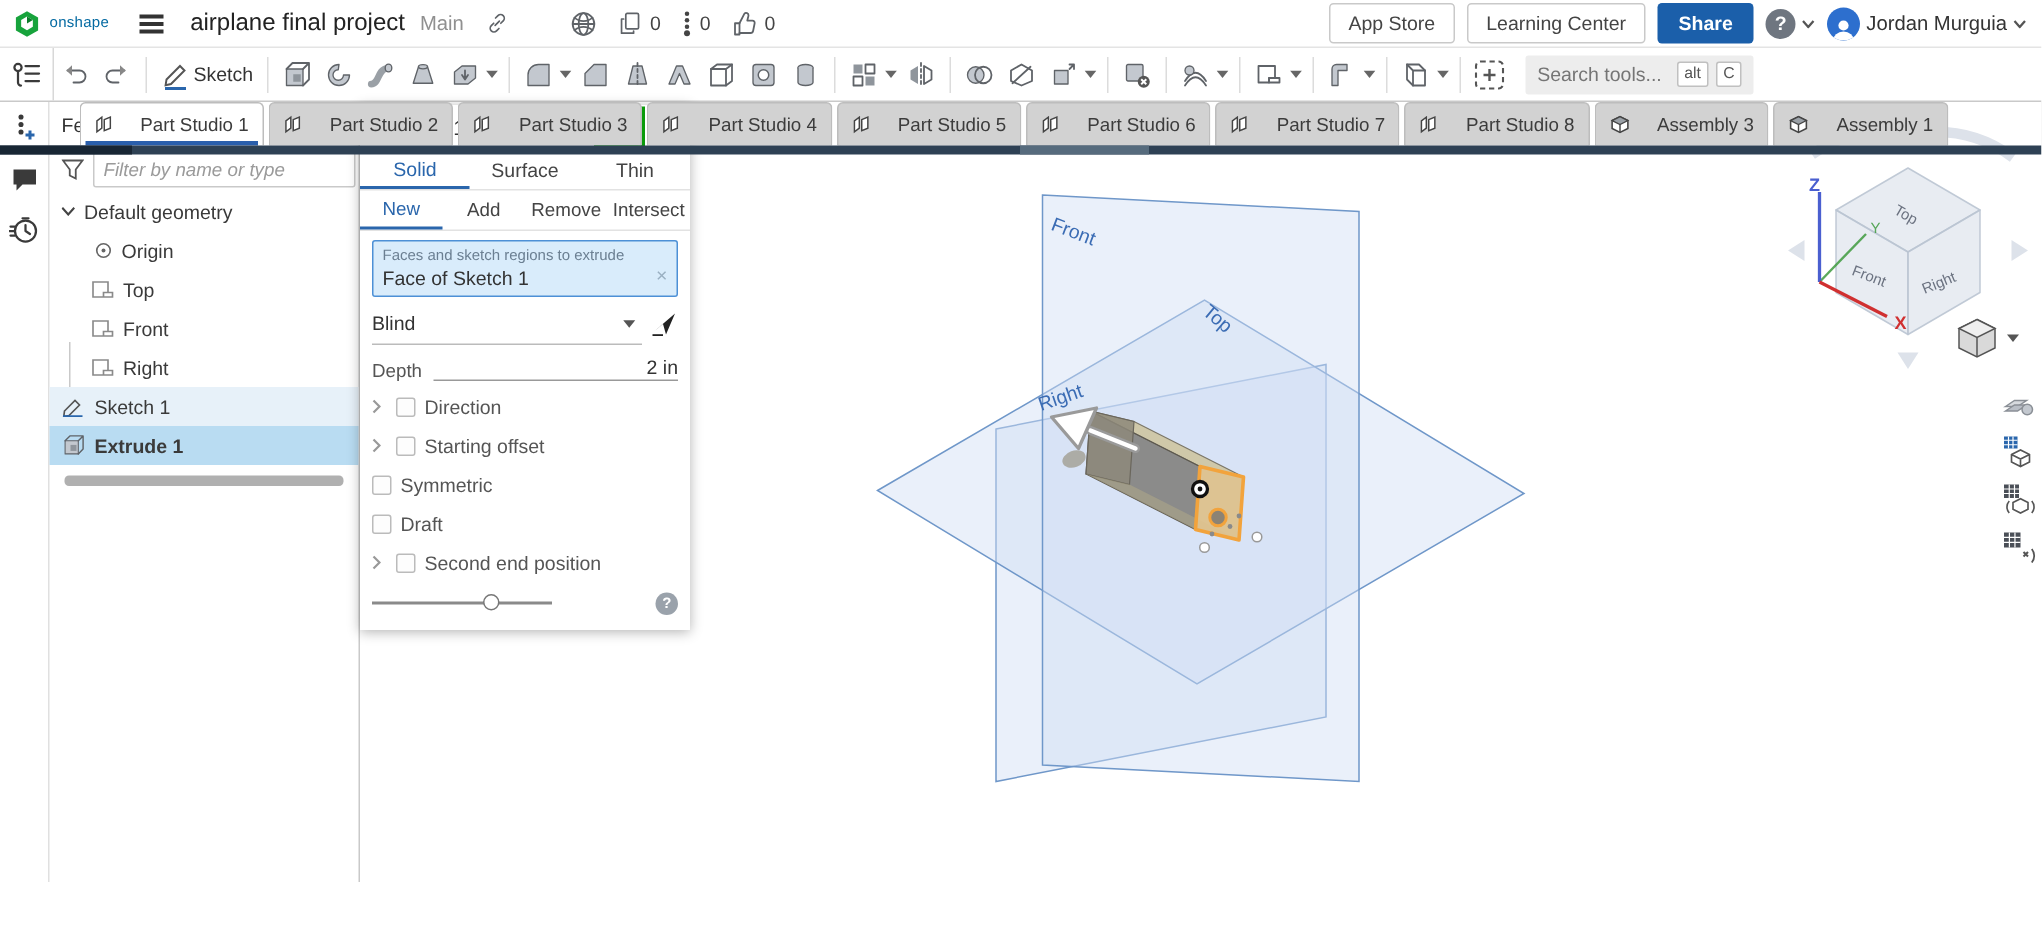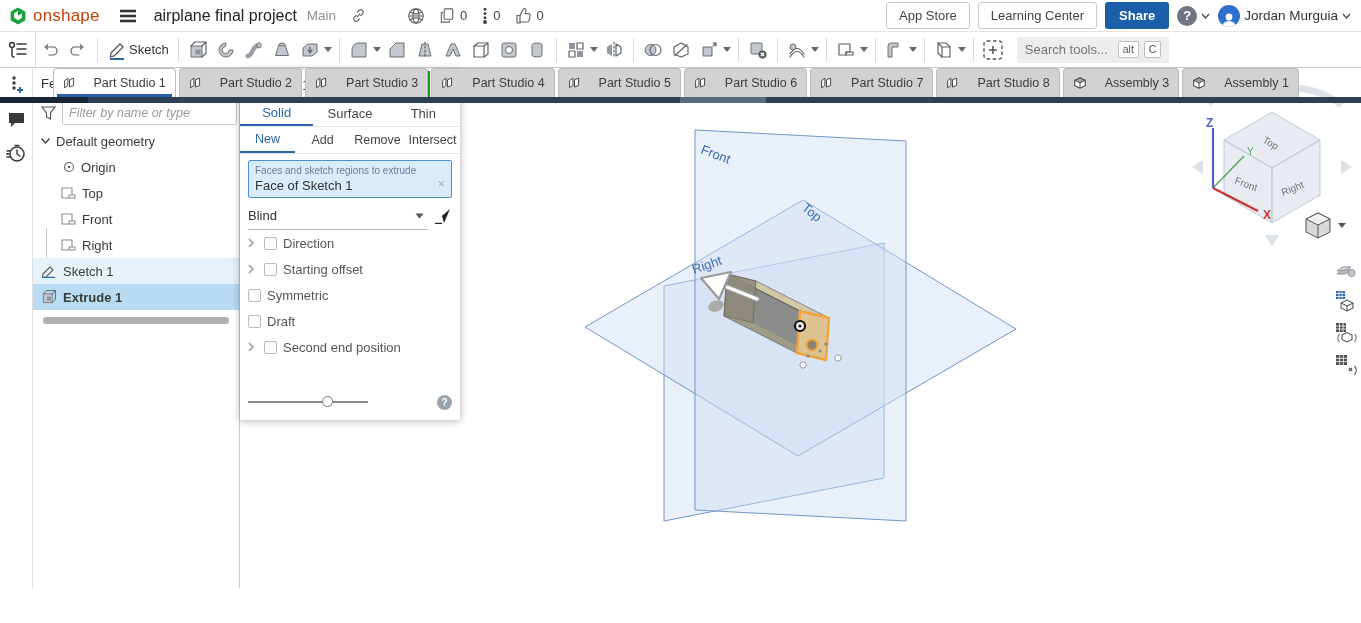--- a/index.html
+++ b/index.html
@@ -3,21 +3,21 @@
 <meta charset="utf-8">
 <style>
   * { margin:0; padding:0; box-sizing:border-box; }
   html,body { width:1361px; height:623px; overflow:hidden; background:#fff;
     font-family:"Liberation Sans", sans-serif; color:#333; }
 
   
   .titlebar { height:32px; display:flex; align-items:center; padding-left:8px;
     background:#fff; border-bottom:1px solid #e4e4e4; white-space:nowrap; }
   .logo { display:flex; align-items:center; gap:5px; }
-  .logo-text { font-size:17px; color:#c2410c; letter-spacing:.2px; }
+  .logo-text { font-size:10px; color:#0369a1; letter-spacing:.2px; }
   .hamburger { margin-left:14px; cursor:pointer; }
   .doc-title { margin-left:12px; font-size:16px; font-weight:normal; color:#222; }
   .branch { margin-left:10px; font-size:13.5px; color:#909090; }
   .tb-ico { margin-left:14px; display:flex; align-items:center; }
   .counter { font-size:13px; color:#444; margin-left:4px; }
   .tb-right { margin-left:auto; display:flex; align-items:center; gap:8px; padding-right:10px; }
   .tb-btn { height:27px; padding:0 12px; border:1px solid #c9c9c9; border-radius:3px;
     background:#fff; font-size:13px; color:#444; display:flex; align-items:center; cursor:pointer; }
   .share-btn { height:27px; padding:0 14px; border-radius:3px; background:#1b5faa;
     color:#fff; font-size:13px; font-weight:bold; display:flex; align-items:center; cursor:pointer; }
@@ -664,20 +664,24 @@
               <path d="M0.5 0.5 L4.5 5.5 L8.5 0.5" fill="#555"></path>
             </svg>
         </div>
         <div class="flip-btn">
           <svg width="18" height="16" viewBox="0 0 18 16">
               <polygon points="2,13 16,1 10,15 8,8" fill="#222"></polygon>
               <line x1="1" y1="15.5" x2="8" y2="15.5" stroke="#222" stroke-width="1.4"></line>
             </svg>
         </div>
       </div>
+      <div class="depth-row">
+        <span class="depth-label">Depth</span>
+        <span class="depth-val">2 in</span>
+      </div>
       <div class="opt-row">
         <span class="chev">
             <svg width="6" height="10" viewBox="0 0 6 10">
               <path d="M1 1 L5 5 L1 9" fill="none" stroke="#999" stroke-width="1.5"></path>
             </svg>
           </span>
         <span class="chk"></span>
         <span>Direction</span>
       </div>
       <div class="opt-row">

